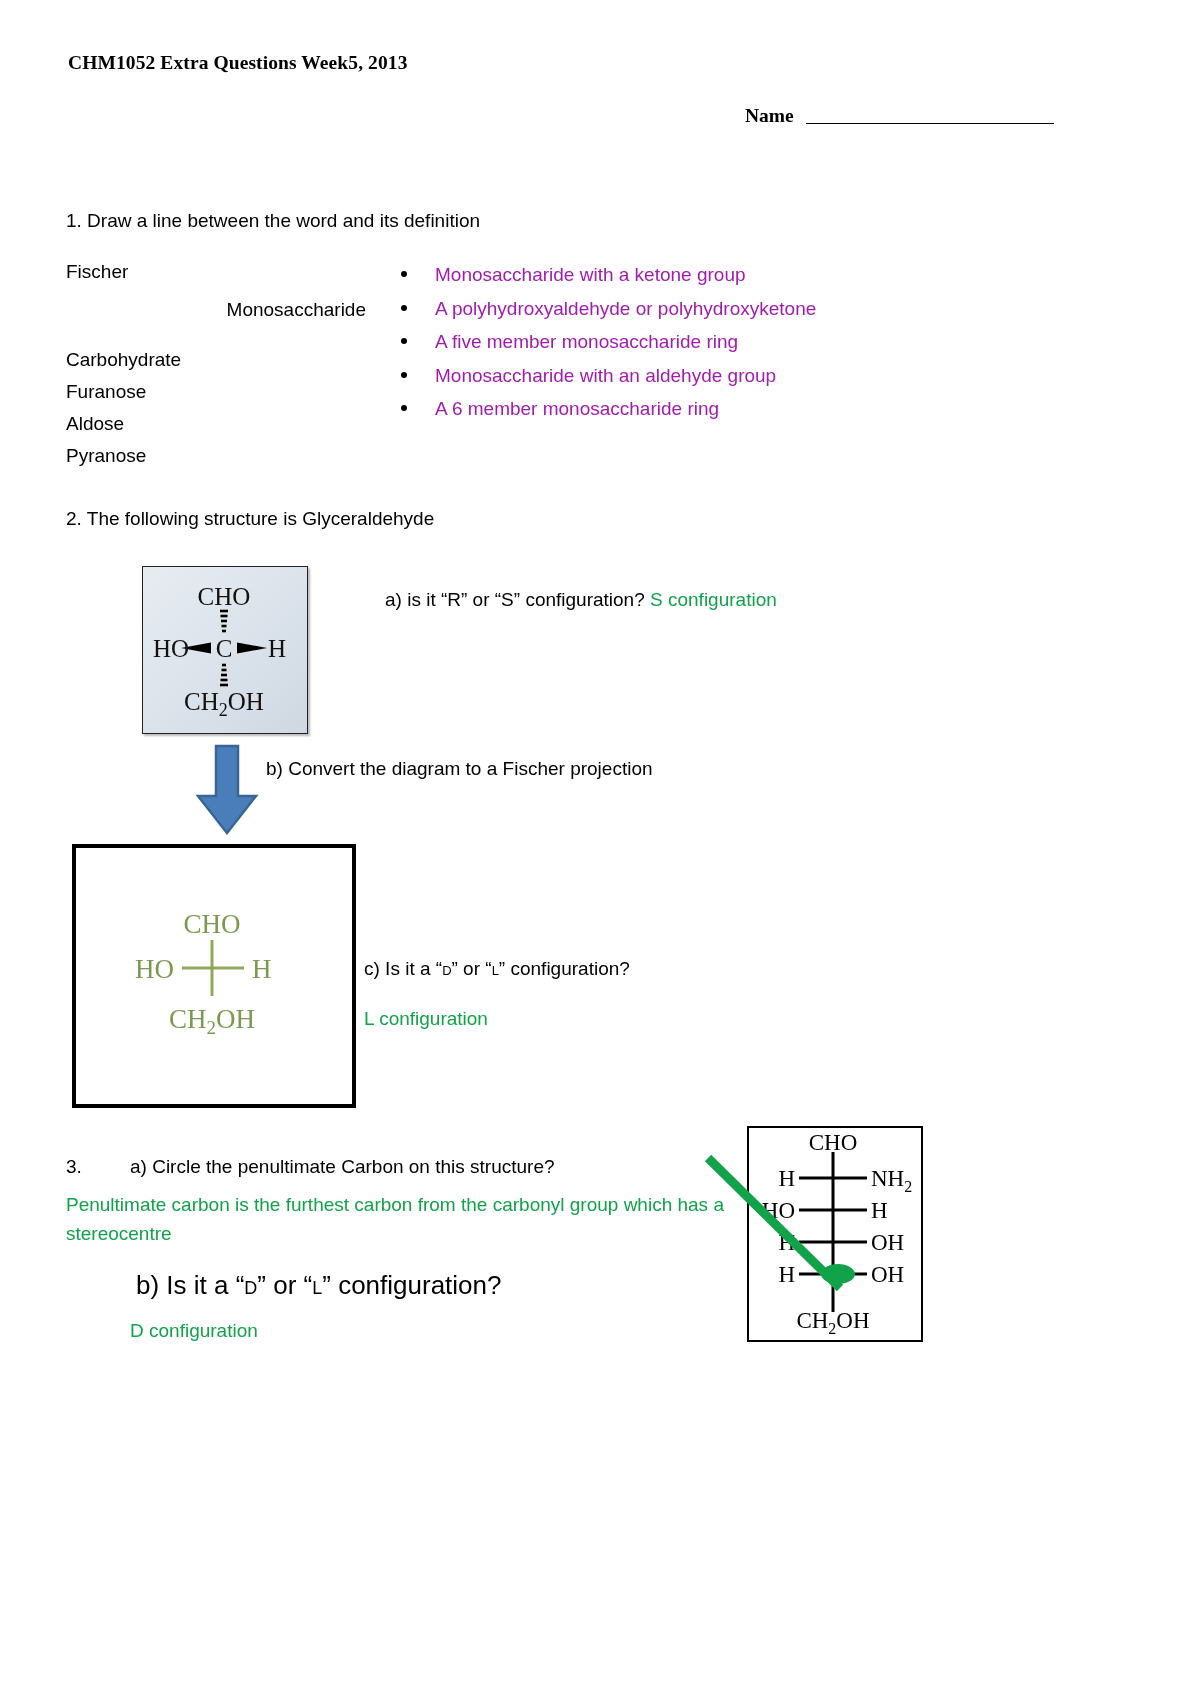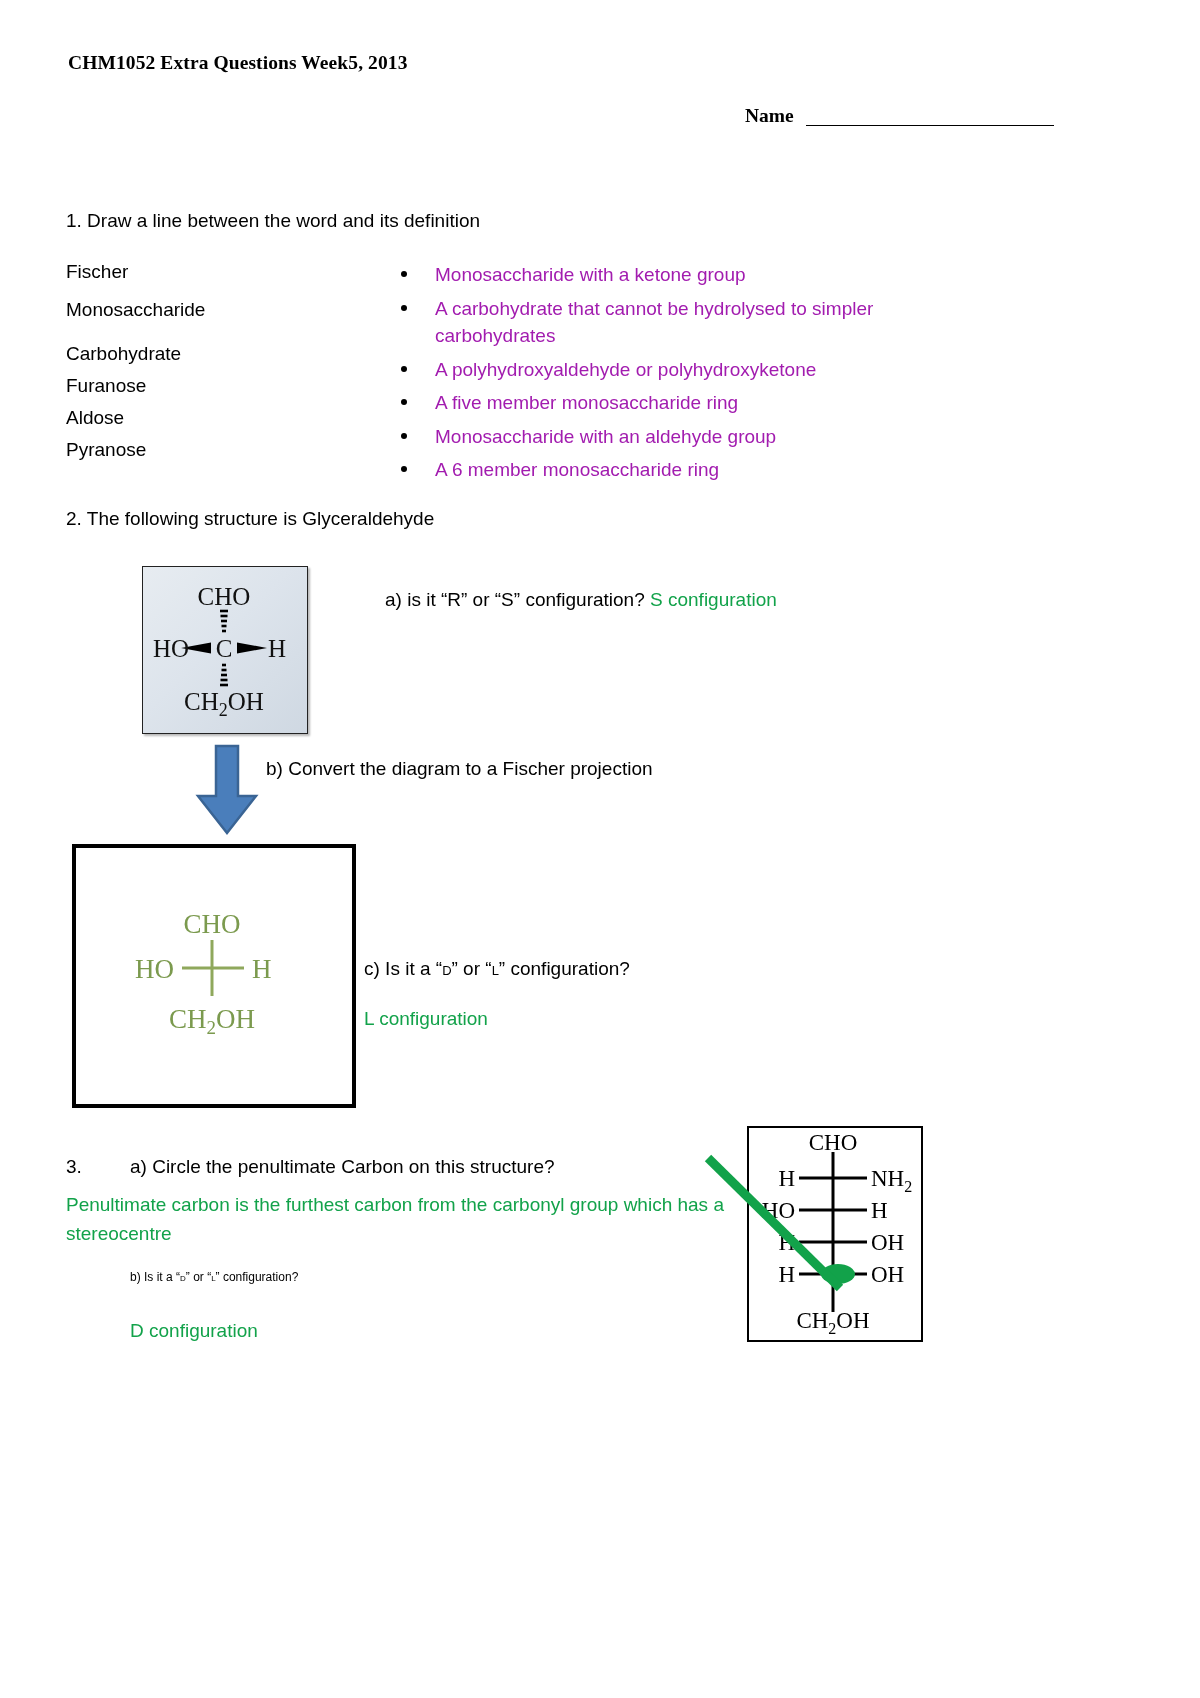--- a/index.html
+++ b/index.html
@@ -28,21 +28,21 @@
     font-weight: bold;
     font-size: 19.5px;
     letter-spacing: 0.1px;
     white-space: nowrap;
   }
   .name-row {
     position: absolute;
     left: 745px;
     top: 105px;
     display: flex;
-    align-items: center;
+    align-items: flex-start;
     gap: 12px;
   }
   .name-label {
     font-family: "Liberation Serif", serif;
     font-weight: bold;
     font-size: 19.5px;
   }
   .name-rule {
     width: 248px;
     border-bottom: 1.5px solid #000;
@@ -68,21 +68,21 @@
     font-size: 19px;
   }
   .q1-words {
     position: absolute;
     left: 66px;
     top: 261px;
     width: 300px;
     font-size: 19px;
   }
   .q1-words div { margin-bottom: 16px; }
-  .q1-words div:nth-child(2) { margin-bottom: 22px; }
+  .q1-words div:nth-child(2) { margin-bottom: 28px; text-align: right; }
   .q1-words div:nth-child(3),
   .q1-words div:nth-child(4),
   .q1-words div:nth-child(5) { margin-bottom: 10px; }
 
   .q1-defs {
     position: absolute;
     left: 395px;
     top: 261px;
     width: 520px;
     font-size: 19px;
@@ -197,23 +197,23 @@
     position: absolute;
     left: 66px;
     top: 1190px;
     width: 690px;
     font-size: 19px;
     color: #12A24A;
     line-height: 1.55;
   }
   .q3-b {
     position: absolute;
-    left: 130px;
+    left: 136px;
     top: 1270px;
-    font-size: 12px;
+    font-size: 26px;
     white-space: nowrap;
   }
   .q3-b-ans {
     position: absolute;
     left: 130px;
     top: 1320px;
     font-size: 19px;
     color: #12A24A;
     white-space: nowrap;
   }
@@ -257,21 +257,20 @@
     <div>Fischer</div>
     <div>Monosaccharide</div>
     <div>Carbohydrate</div>
     <div>Furanose</div>
     <div>Aldose</div>
     <div>Pyranose</div>
   </div>
 
   <ul class="q1-defs">
     <li>Monosaccharide with a ketone group</li>
-    <li>A carbohydrate that cannot be hydrolysed to simpler carbohydrates</li>
     <li>A polyhydroxyaldehyde or polyhydroxyketone</li>
     <li>A five member monosaccharide ring</li>
     <li>Monosaccharide with an aldehyde group</li>
     <li>A 6 member monosaccharide ring</li>
   </ul>
 
   <div class="q2-prompt">2. The following structure is Glyceraldehyde</div>
 
   <div class="struct-box">
     <svg width="162" height="164" viewBox="0 0 162 164">

